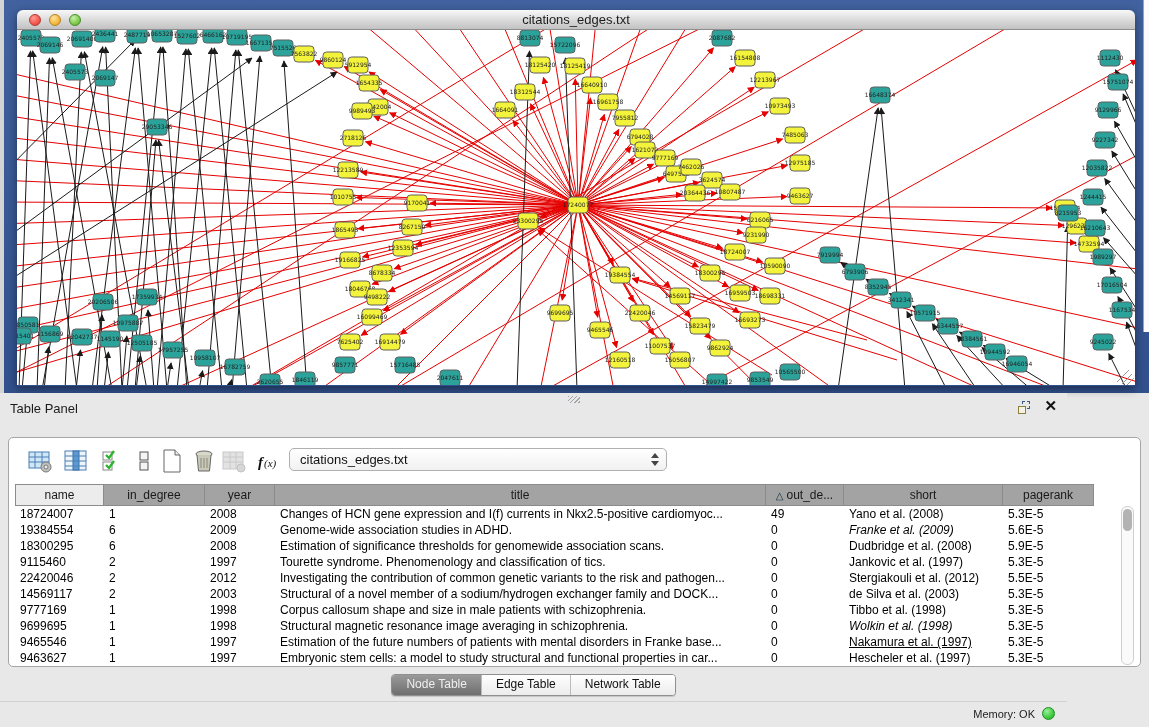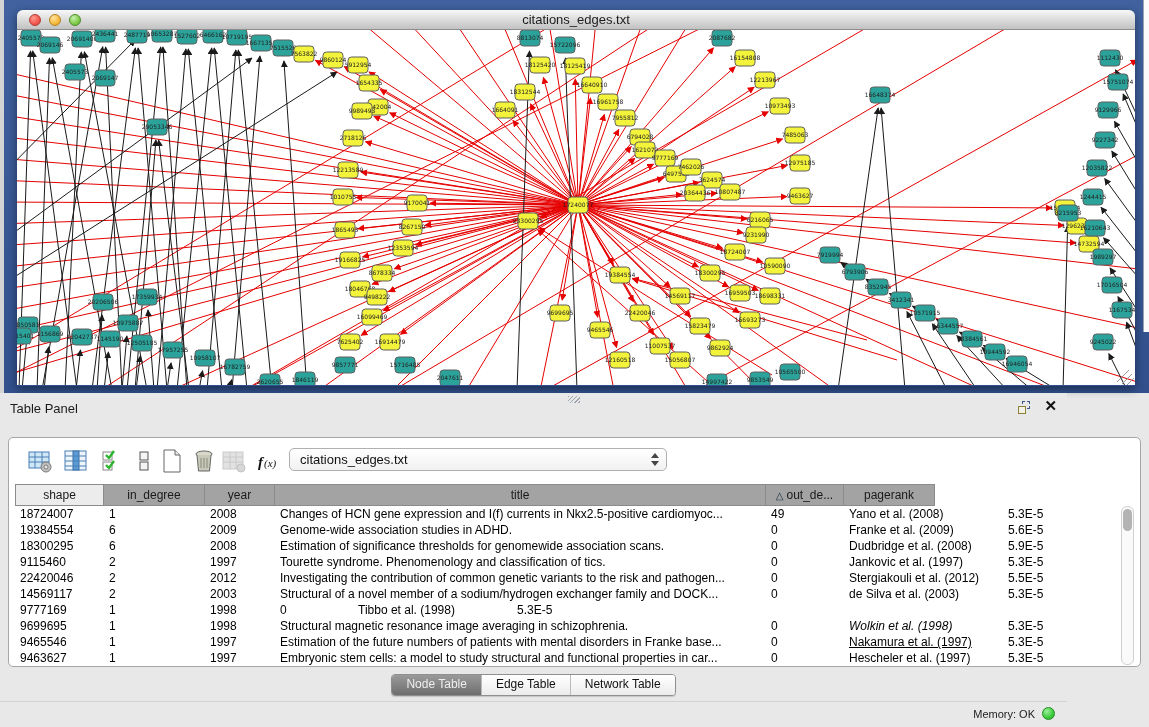--- a/index.html
+++ b/index.html
@@ -851,43 +851,44 @@
         <div class="val">citations_edges.txt</div>
         <div class="spin">
             <div class="up"></div>
             <div class="down"></div>
           </div>
       </div>
     </div>
 
     <div id="grid">
         <div class="hrow">
-          <div class="hcell" style="width: 89px;">shape</div>
+          <div class="hcell" style="width: 89px;">name</div>
           <div class="hcell" style="width: 101px;">in_degree</div>
           <div class="hcell" style="width: 70px;">year</div>
           <div class="hcell" style="width: 491px;">title</div>
           <div class="hcell" style="width: 78px;"><span class="sort-glyph">△</span>out_de...</div>
+          <div class="hcell" style="width: 159px;">short</div>
           <div class="hcell" style="width: 91px;">pagerank</div>
         </div>
         <div class="brow">
           <div class="bcell" style="width: 89px;">18724007</div>
           <div class="bcell" style="width: 101px;">1</div>
           <div class="bcell" style="width: 70px;">2008</div>
           <div class="bcell" style="width: 491px;">Changes of HCN gene expression and I(f) currents in Nkx2.5-positive cardiomyoc...</div>
           <div class="bcell" style="width: 78px;">49</div>
           <div class="bcell" style="width: 159px;">Yano et al. (2008)</div>
           <div class="bcell" style="width: 91px;">5.3E-5</div>
         </div>
         <div class="brow">
           <div class="bcell" style="width: 89px;">19384554</div>
           <div class="bcell" style="width: 101px;">6</div>
           <div class="bcell" style="width: 70px;">2009</div>
           <div class="bcell" style="width: 491px;">Genome-wide association studies in ADHD.</div>
           <div class="bcell" style="width: 78px;">0</div>
-          <div class="bcell" style="width: 159px;">Franke et al. (2009)</div>
+          <div class="bcell" style="width: 159px; font-style: italic;">Franke et al. (2009)</div>
           <div class="bcell" style="width: 91px;">5.6E-5</div>
         </div>
         <div class="brow">
           <div class="bcell" style="width: 89px;">18300295</div>
           <div class="bcell" style="width: 101px;">6</div>
           <div class="bcell" style="width: 70px;">2008</div>
           <div class="bcell" style="width: 491px;">Estimation of significance thresholds for genomewide association scans.</div>
           <div class="bcell" style="width: 78px;">0</div>
           <div class="bcell" style="width: 159px;">Dudbridge et al. (2008)</div>
           <div class="bcell" style="width: 91px;">5.9E-5</div>
@@ -916,20 +917,21 @@
           <div class="bcell" style="width: 70px;">2003</div>
           <div class="bcell" style="width: 491px;">Structural of a novel member of a sodium/hydrogen exchanger family and DOCK...</div>
           <div class="bcell" style="width: 78px;">0</div>
           <div class="bcell" style="width: 159px;">de Silva et al. (2003)</div>
           <div class="bcell" style="width: 91px;">5.3E-5</div>
         </div>
         <div class="brow">
           <div class="bcell" style="width: 89px;">9777169</div>
           <div class="bcell" style="width: 101px;">1</div>
           <div class="bcell" style="width: 70px;">1998</div>
+          <div class="bcell" style="width: 491px;">Corpus callosum shape and size in male patients with schizophrenia.</div>
           <div class="bcell" style="width: 78px;">0</div>
           <div class="bcell" style="width: 159px;">Tibbo et al. (1998)</div>
           <div class="bcell" style="width: 91px;">5.3E-5</div>
         </div>
         <div class="brow">
           <div class="bcell" style="width: 89px;">9699695</div>
           <div class="bcell" style="width: 101px;">1</div>
           <div class="bcell" style="width: 70px;">1998</div>
           <div class="bcell" style="width: 491px;">Structural magnetic resonance image averaging in schizophrenia.</div>
           <div class="bcell" style="width: 78px;">0</div>

